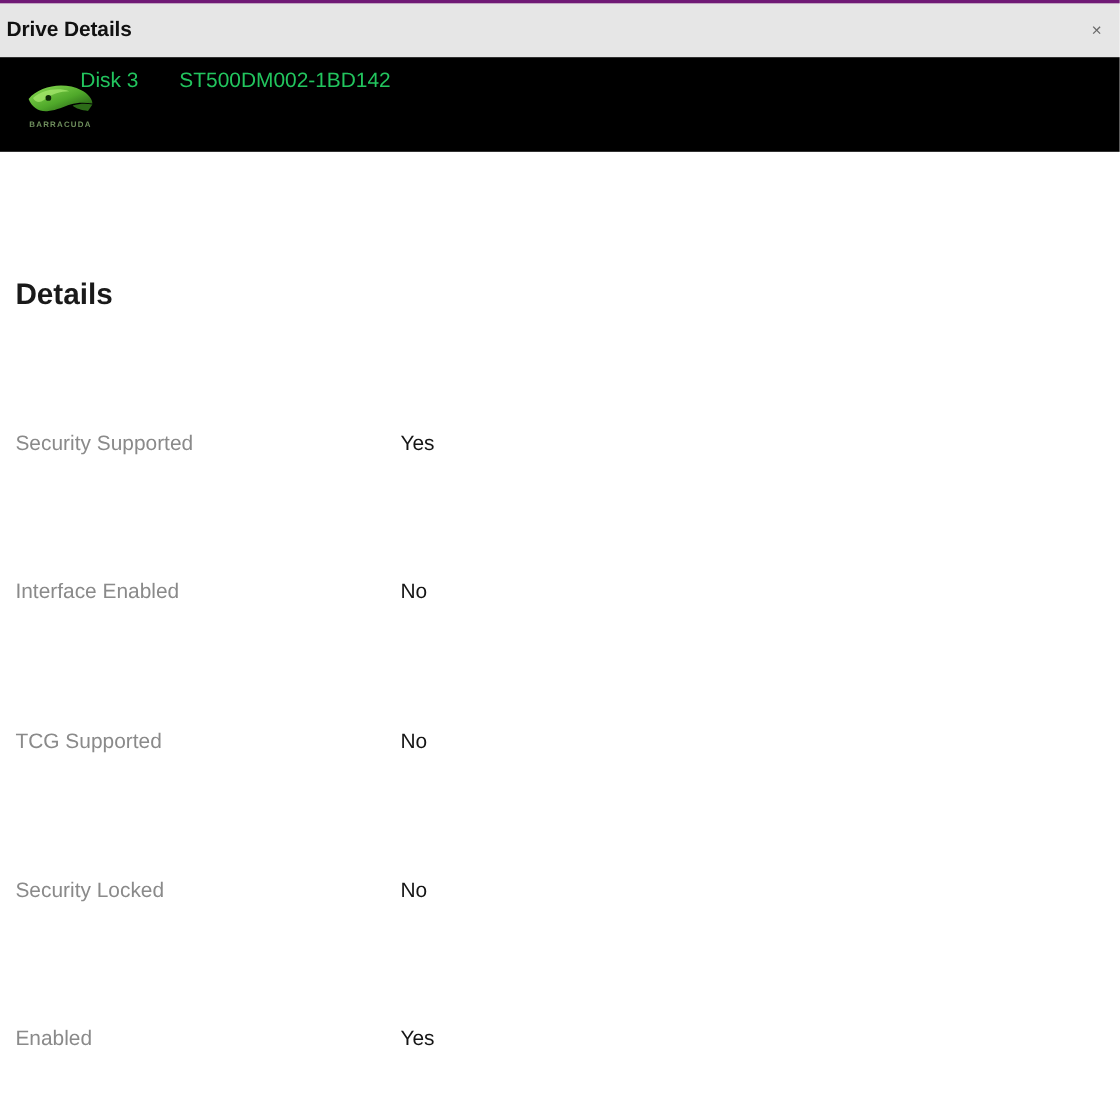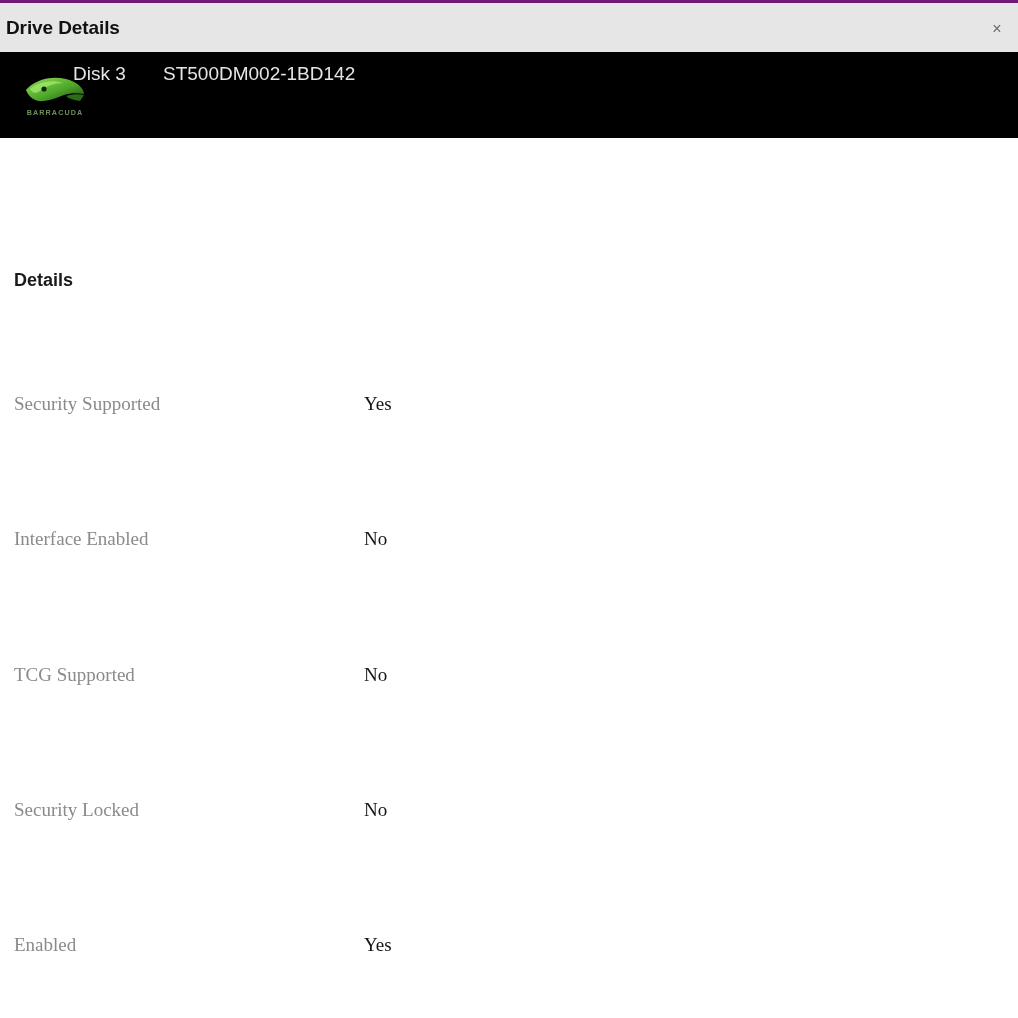--- a/index.html
+++ b/index.html
@@ -74,21 +74,21 @@
     font-weight: bold;
   }
   .brand-logo svg { display: block; }
 
   .drive-line1 {
     position: absolute;
     left: 73px;
     top: 11px;
     height: 28px;
     white-space: nowrap;
-    color: #e5e5e5;
+    color: #22c55e;
     font-size: 19px;
   }
   .disk-number {
     display: inline-block;
     width: 90px;
   }
   .drive-model { display: inline-block; }
 
   .drive-line2 {
     position: absolute;
@@ -154,31 +154,30 @@
   .content {
     position: absolute;
     left: 0; top: 181px;
     width: 1018px;
     height: 837px;
     background: #ffffff;
   }
   .section-title {
     position: absolute;
     left: 14px;
-    top: 89px;
-    font-size: 18px;
+    top: 71px;
+    font-size: 27px;
     font-weight: 600;
     color: #1a1a1a;
   }
   .detail-row {
     position: absolute;
     left: 0;
     width: 1018px;
     height: 26px;
-    font-family: Liberation Serif, serif;
   }
   .detail-label {
     position: absolute;
     left: 14px;
     top: 0;
     font-size: 19px;
     color: #8a8a8a;
     white-space: nowrap;
   }
   .detail-value {

